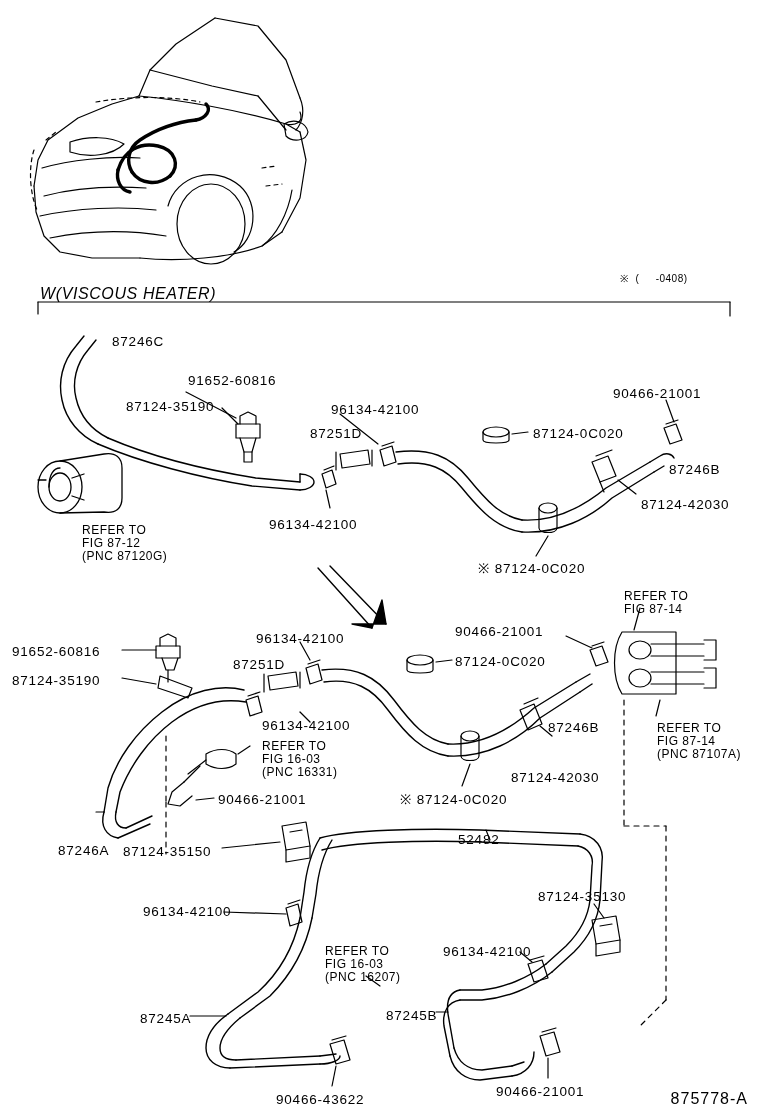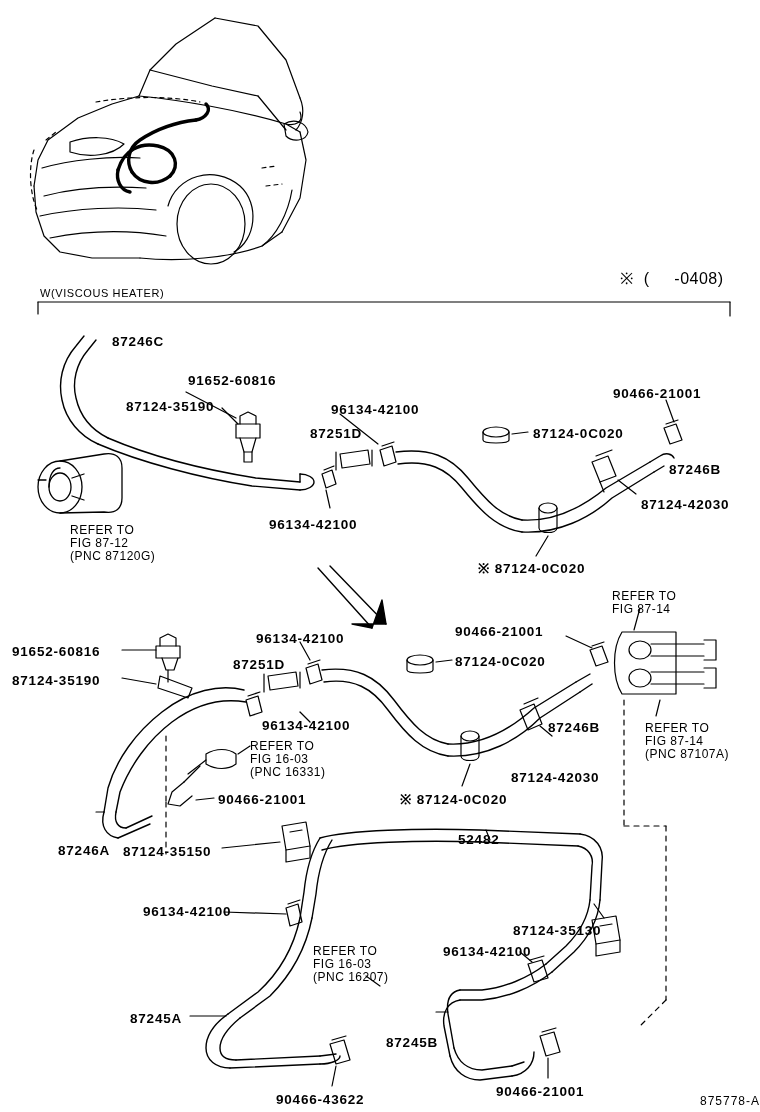--- a/index.html
+++ b/index.html
@@ -9,33 +9,33 @@
     font-family:"Liberation Sans", sans-serif;
     color:#000;
     position:relative;
     overflow:hidden;
   }
   #sheet{position:absolute;left:0;top:0;width:760px;height:1112px;}
   svg.art{position:absolute;left:0;top:0;width:760px;height:1112px;}
   .lbl{
     position:absolute;
     font-family:"Liberation Sans", sans-serif;
-    font-size:16px;
+    font-size:10px;
     letter-spacing:0.5px;
     white-space:pre;
     line-height:13px;
   }
   .lbl.small{font-size:12px;line-height:13px;}
-  .lbl.big{font-size:11px;letter-spacing:0.6px;}
-  .lbl.code{font-size:13.5px;letter-spacing:0.8px;font-weight:bold;}
+  .lbl.big{font-size:16px;letter-spacing:0.6px;font-style:italic;}
+  .lbl.code{font-size:13.5px;letter-spacing:0.8px;}
   .footer{
-    position:absolute;right:0;bottom:4px;
-    font-size:12px;letter-spacing:1px;
+    position:absolute;right:12px;bottom:4px;
+    font-size:16px;letter-spacing:1px;
   }
-  .multi{line-height:14px;}
+  .multi{line-height:14px;margin-left:12px;}
 </style>
 </head>
 <body>
 
 <div id="sheet">
 
   <svg class="art" viewBox="0 0 760 1112">
     <g fill="none" stroke="#000" stroke-width="1.2" stroke-linecap="round" stroke-linejoin="round">
 
       <g>
@@ -387,25 +387,25 @@
   <div class="lbl code" style="left:548px;top:721px;">87246B</div>
   <div class="lbl code" style="left:511px;top:771px;">87124-42030</div>
   <div class="lbl code" style="left:400px;top:793px;">※ 87124-0C020</div>
   <div class="lbl small multi" style="left:250px;top:740px;">REFER TO
 FIG 16-03
 (PNC 16331)</div>
   <div class="lbl code" style="left:218px;top:793px;">90466-21001</div>
   <div class="lbl code" style="left:58px;top:844px;">87246A</div>
   <div class="lbl code" style="left:123px;top:845px;">87124-35150</div>
   <div class="lbl code" style="left:458px;top:833px;">52482</div>
-  <div class="lbl code" style="left:513px;top:890px;margin-top:34px;">87124-35130</div>
+  <div class="lbl code" style="left:538px;top:890px;">87124-35130</div>
   <div class="lbl code" style="left:143px;top:905px;">96134-42100</div>
   <div class="lbl code" style="left:443px;top:945px;">96134-42100</div>
   <div class="lbl small multi" style="left:313px;top:945px;">REFER TO
 FIG 16-03
 (PNC 16207)</div>
-  <div class="lbl code" style="left:130px;top:1012px;">87245A</div>
-  <div class="lbl code" style="left:386px;top:1036px;text-align:right;">87245B</div>
+  <div class="lbl code" style="left:140px;top:1012px;">87245A</div>
+  <div class="lbl code" style="left:386px;top:1009px;text-align:right;">87245B</div>
   <div class="lbl code" style="left:276px;top:1093px;">90466-43622</div>
   <div class="lbl code" style="left:496px;top:1085px;">90466-21001</div>
 
   <div class="footer">875778-A</div>
 </div>
 
 </body></html>

